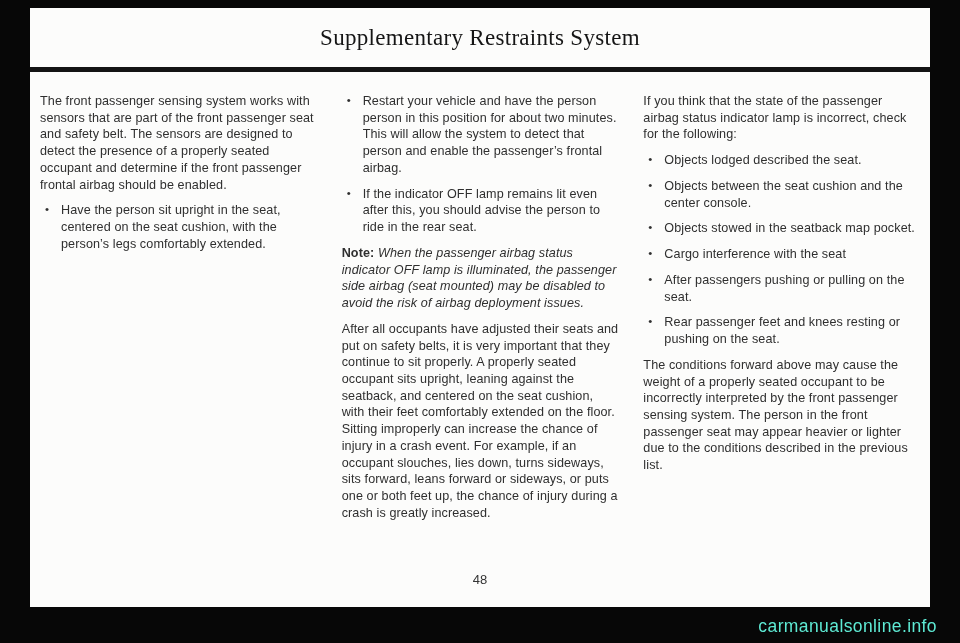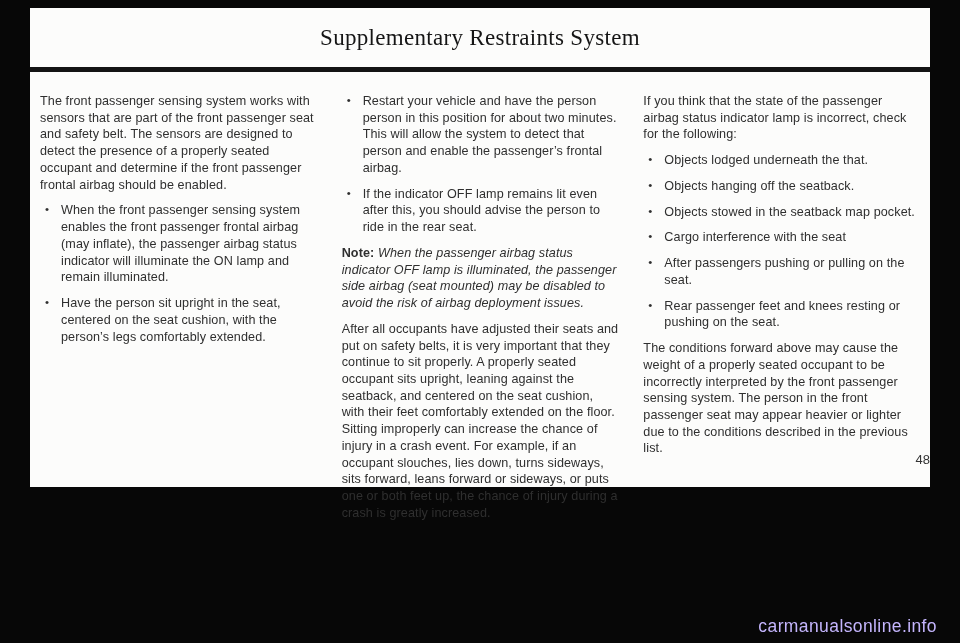--- a/index.html
+++ b/index.html
@@ -7,21 +7,21 @@
     width: 960px; height: 643px;
     background: #070707;
     overflow: hidden;
     font-family: "Liberation Sans", sans-serif;
   }
   body { position: relative; }
 
   .page {
     position: absolute;
     left: 30px; top: 8px;
-    width: 900px; height: 479px;
+    width: 900px; height: 599px;
     background: #fcfcfb;
   }
 
   .page-header {
     height: 59px;
     display: flex;
     align-items: center;
     justify-content: center;
   }
   .page-title {
@@ -64,74 +64,71 @@
     color: #2f2f2f;
   }
 
   .note b { font-weight: bold; font-style: normal; }
   .note i { font-style: italic; }
 
   .page-number {
     position: absolute;
     left: 0; right: 0;
     bottom: 20px;
-    text-align: right;
+    text-align: center;
     font-size: 13px;
     color: #343434;
   }
 
   .watermark {
     position: absolute;
     right: 23px;
     bottom: 6px;
     font-size: 17.5px;
-    color: #c4b5fd;
+    color: #5eead4;
     letter-spacing: 0.4px;
   }
 </style>
 </head>
 <body>
 
 <div class="page">
 
   <header class="page-header">
     <h1 class="page-title">Supplementary Restraints System</h1>
   </header>
   <div class="header-rule"></div>
 
   <main class="columns">
 
     <div class="col">
       <p>The front passenger sensing system works with sensors that are part of the front passenger seat and safety belt. The sensors are designed to detect the presence of a properly seated occupant and determine if the front passenger frontal airbag should be enabled.</p>
-      <div class="bullet">
-          <p>When the front passenger sensing system enables the front passenger frontal airbag (may inflate), the passenger airbag status indicator will illuminate the ON lamp and remain illuminated.</p>
-        </div>
       <div class="bullet">
           <p>Have the person sit upright in the seat, centered on the seat cushion, with the person’s legs comfortably extended.</p>
         </div>
     </div>
 
     <div class="col">
       <div class="bullet">
           <p>Restart your vehicle and have the person person in this position for about two minutes. This will allow the system to detect that person and enable the passenger’s frontal airbag.</p>
         </div>
       <div class="bullet">
           <p>If the indicator OFF lamp remains lit even after this, you should advise the person to ride in the rear seat.</p>
         </div>
       <p class="note"><b>Note:</b> <i>When the passenger airbag status indicator OFF lamp is illuminated, the passenger side airbag (seat mounted) may be disabled to avoid the risk of airbag deployment issues.</i></p>
       <p>After all occupants have adjusted their seats and put on safety belts, it is very important that they continue to sit properly. A properly seated occupant sits upright, leaning against the seatback, and centered on the seat cushion, with their feet comfortably extended on the floor. Sitting improperly can increase the chance of injury in a crash event. For example, if an occupant slouches, lies down, turns sideways, sits forward, leans forward or sideways, or puts one or both feet up, the chance of injury during a crash is greatly increased.</p>
     </div>
 
     <div class="col">
       <p>If you think that the state of the passenger airbag status indicator lamp is incorrect, check for the following:</p>
       <div class="bullet">
-          <p>Objects lodged underneath the that.</p>
+          <p>Objects lodged described the seat.</p>
         </div>
       <div class="bullet">
-          <p>Objects hanging off the seatback.</p>
+          <p>Objects between the seat cushion and the center console.</p>
         </div>
       <div class="bullet">
           <p>Objects stowed in the seatback map pocket.</p>
         </div>
       <div class="bullet">
           <p>Cargo interference with the seat</p>
         </div>
       <div class="bullet">
           <p>After passengers pushing or pulling on the seat.</p>
         </div>

